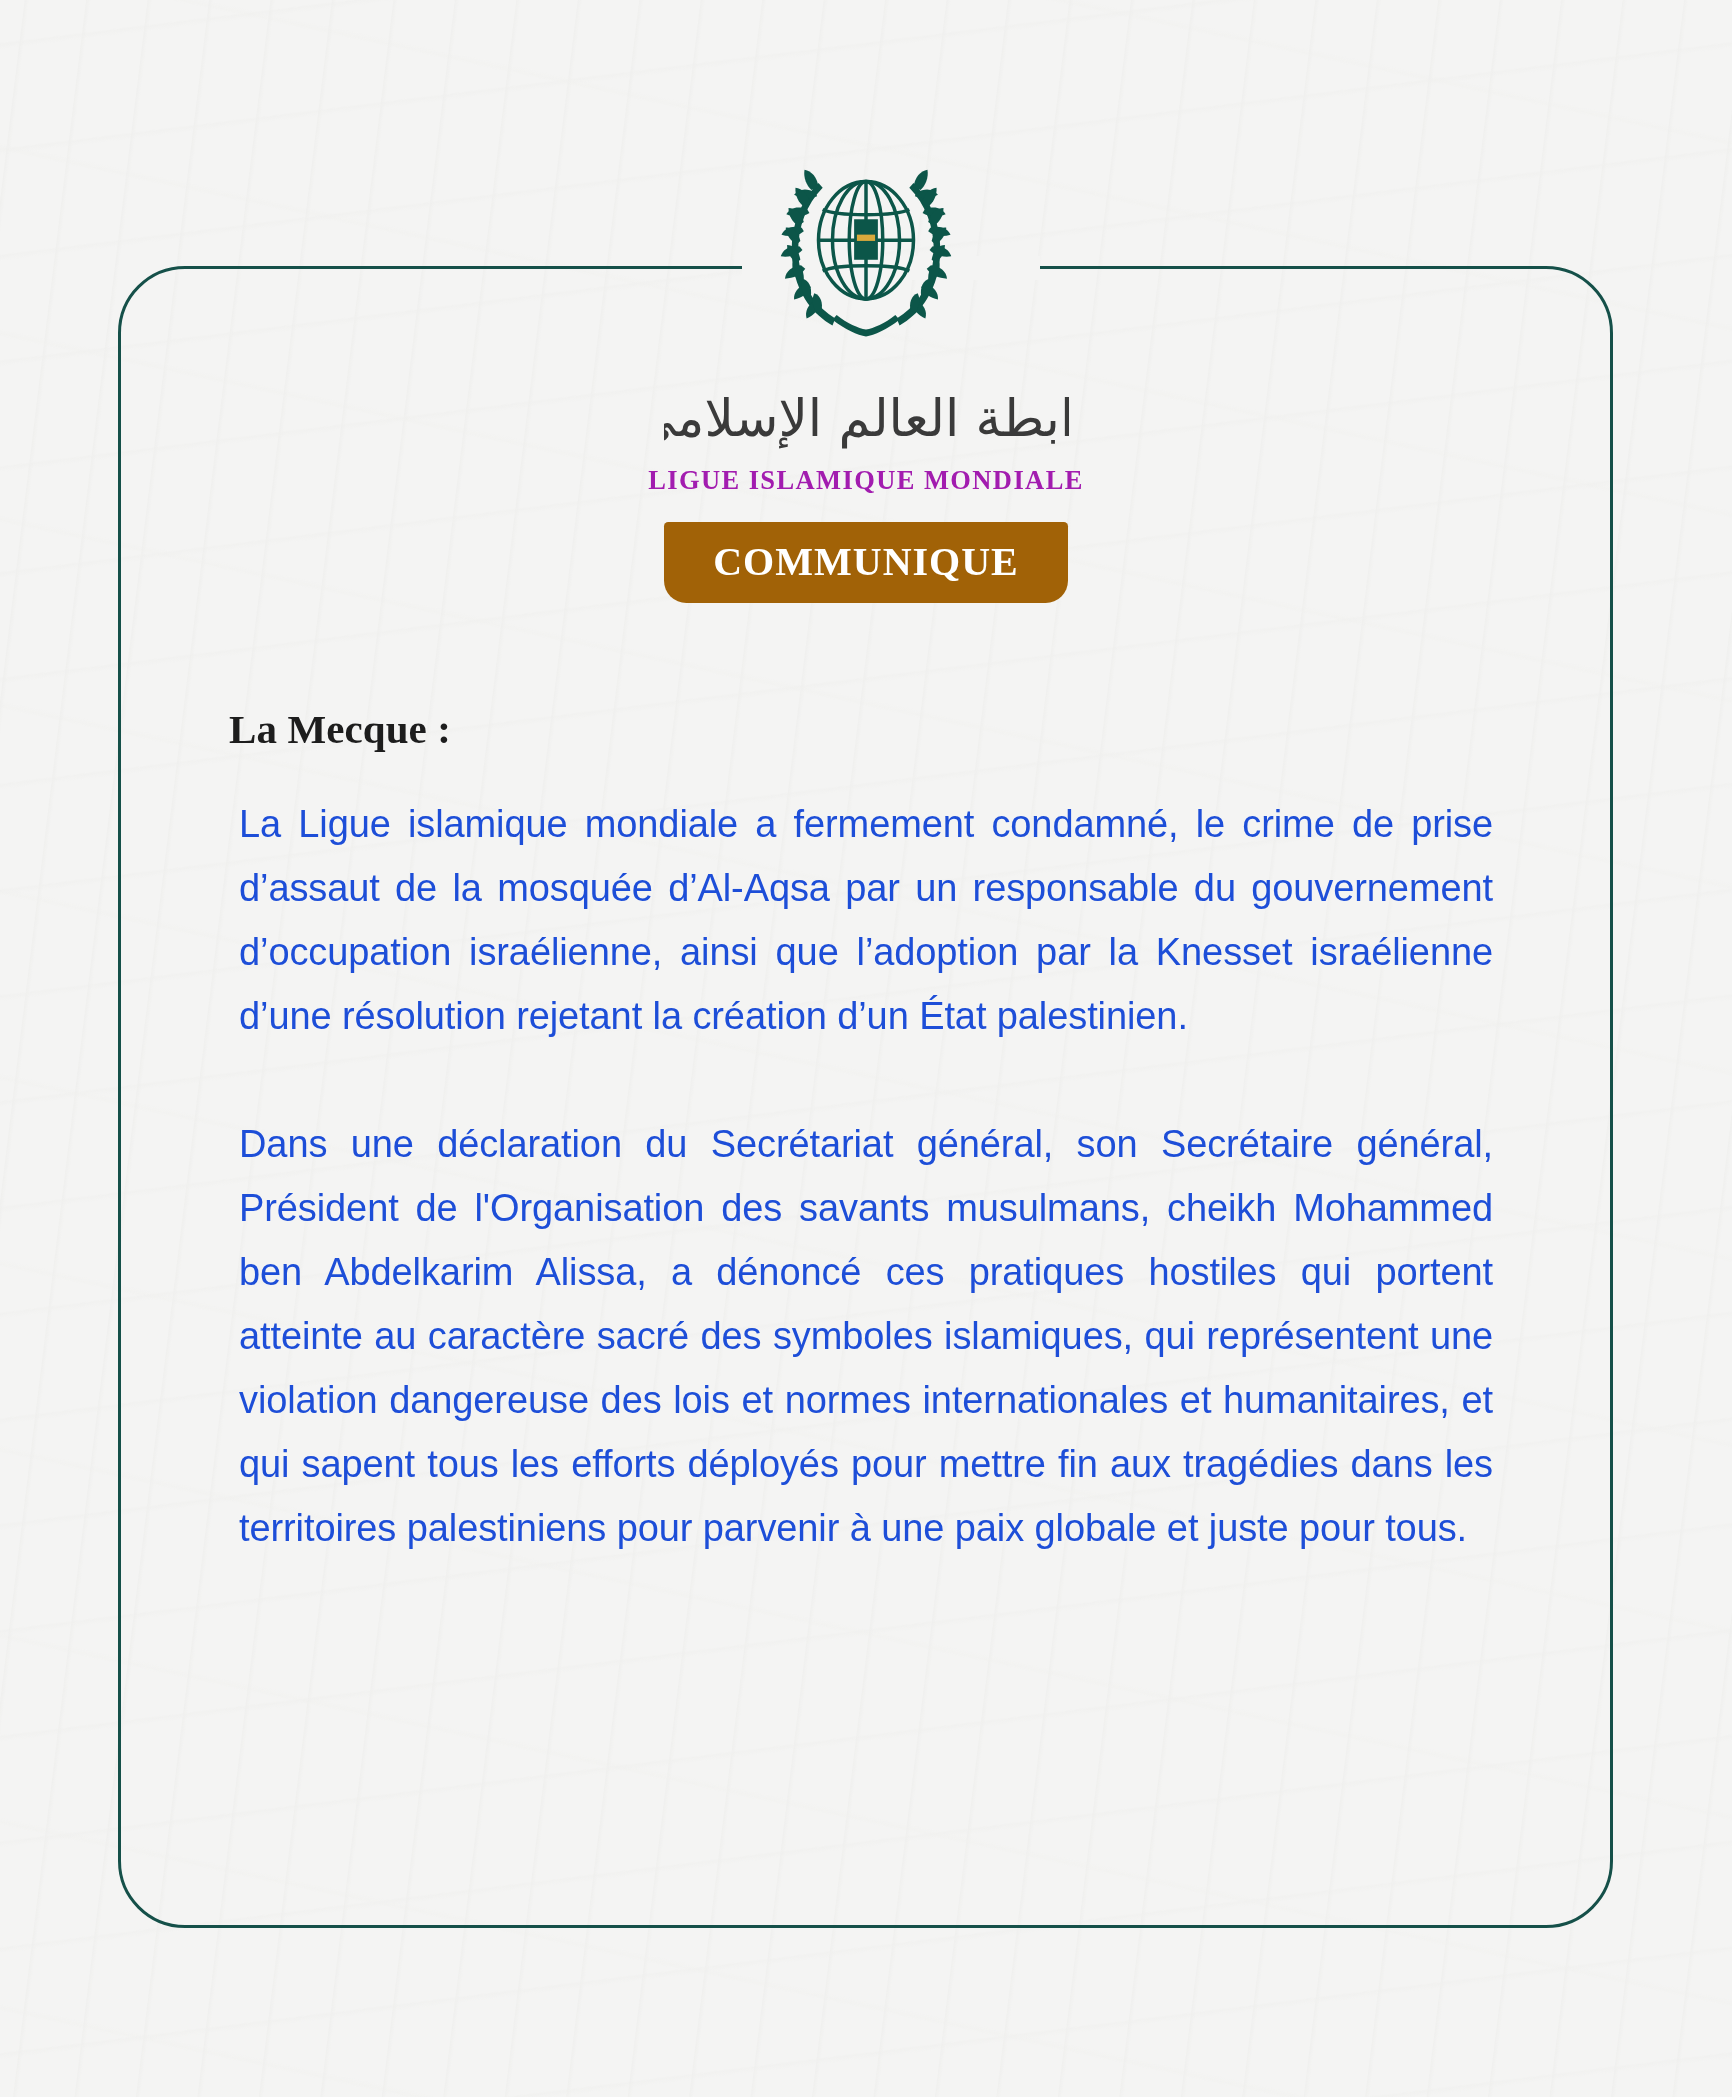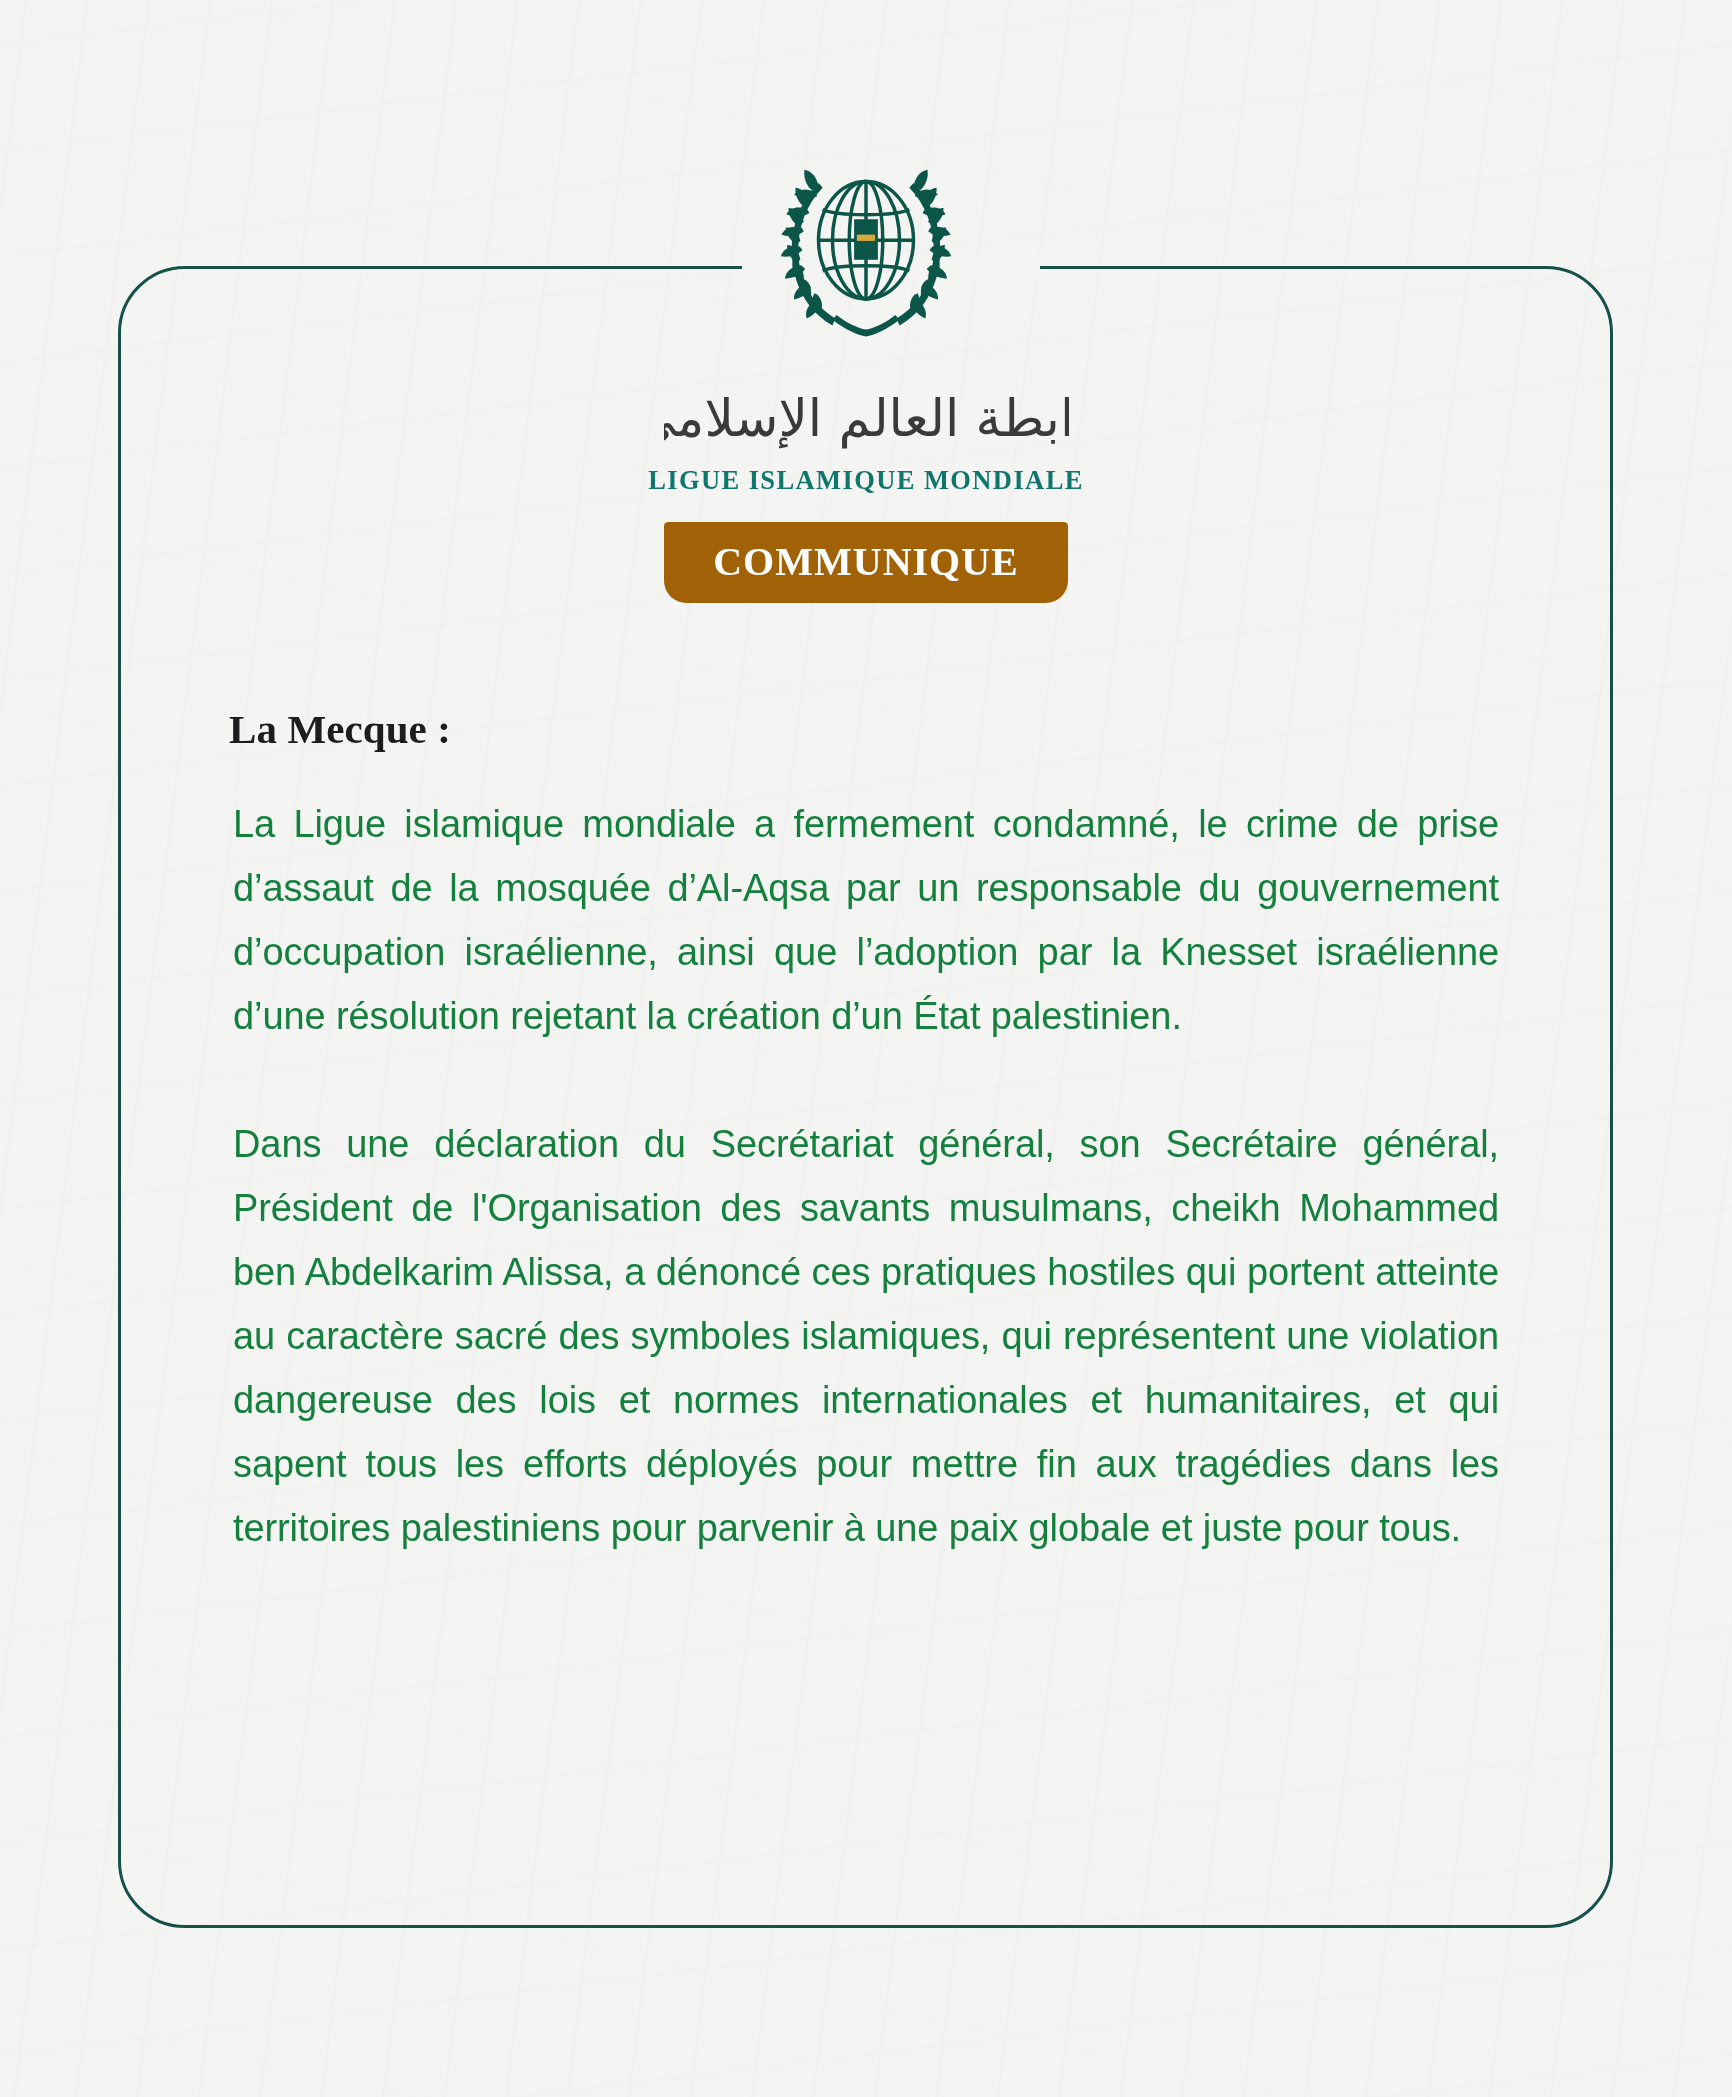--- a/index.html
+++ b/index.html
@@ -94,21 +94,21 @@
     height: 92px;
     display: block;
   }
 
   .org-name {
     margin-top: 7px;
     font-family: "Liberation Serif", serif;
     font-weight: bold;
     font-size: 26.5px;
     letter-spacing: 1.4px;
-    color: #0f766e;
+    color: #a21caf;
     text-align: center;
     white-space: nowrap;
   }
 
   .badge {
     margin-top: 26px;
     background: #a16207;
     color: #ffffff;
     font-family: "Liberation Serif", serif;
     font-weight: bold;
@@ -135,24 +135,24 @@
     font-size: 41px;
     color: #1d1d1d;
     margin: 0 0 39px 0;
     letter-spacing: 0.1px;
   }
 
   .para {
     font-family: "Liberation Sans", sans-serif;
     font-size: 38px;
     line-height: 64px;
-    color: #15803d;
+    color: #1d4ed8;
     text-align: justify;
     text-justify: inter-word;
-    margin: 4px;
+    margin: 10px;
     letter-spacing: -0.1px;
   }
 
   .para + .para {
     margin-top: 64px;
   }
 </style>
 </head>
 <body>
 

